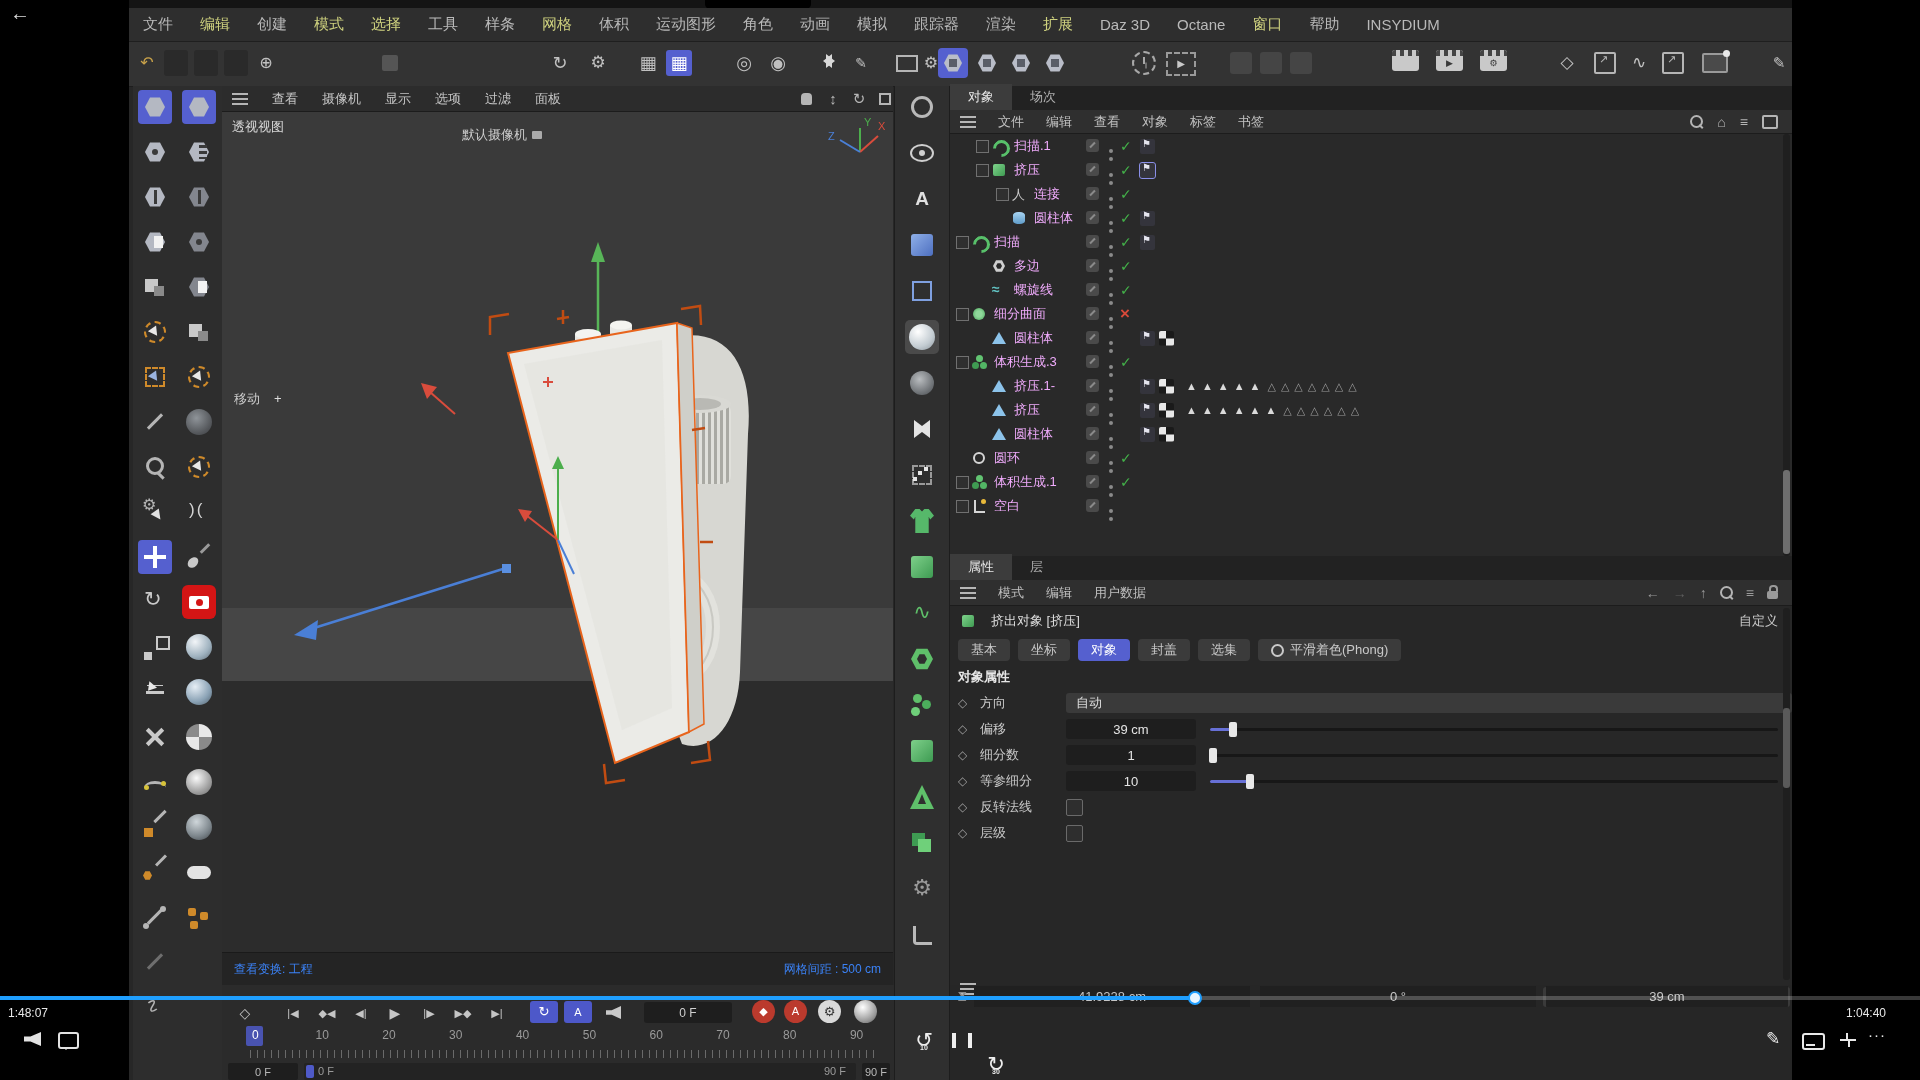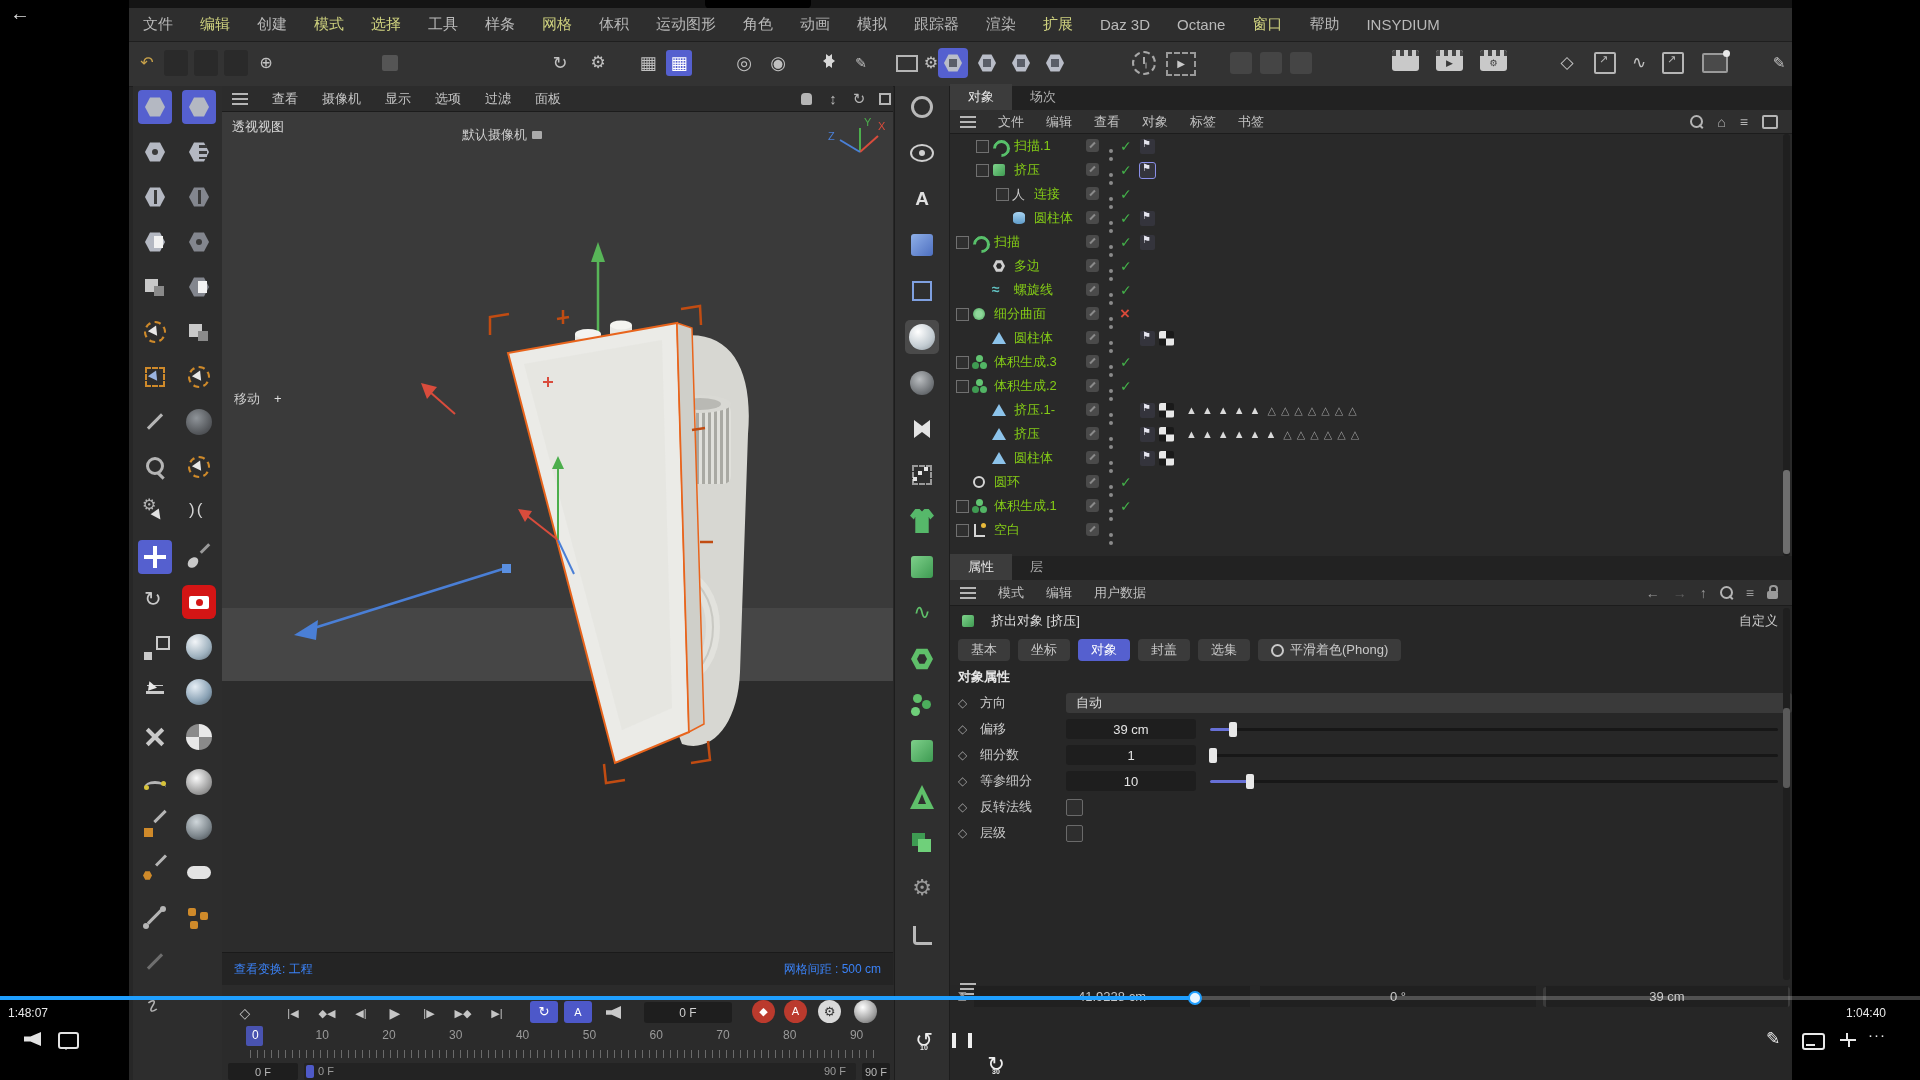--- a/index.html
+++ b/index.html
@@ -185,21 +185,21 @@
   .oi-cylinder::before{content:"";position:absolute;left:2px;top:2px;width:12px;height:12px;background:linear-gradient(#a8d4f2,#5f9cc9);border-radius:5px/3px;}
   .oi-nside::before{content:"";position:absolute;inset:2px;background:#cfcfcf;clip-path:polygon(25% 3%,75% 3%,100% 50%,75% 97%,25% 97%,0 50%);}
   .oi-nside::after{content:"";position:absolute;inset:5px;background:#292929;clip-path:polygon(25% 3%,75% 3%,100% 50%,75% 97%,25% 97%,0 50%);}
   .oi-helix::before{content:"≈";position:absolute;left:1px;top:-1px;color:#62c4c4;font-weight:bold;font-size:14px;}
   .oi-sds::before{content:"";position:absolute;inset:2px;border-radius:50%;background:radial-gradient(circle,#8fd89a 35%,#49a65a);}
   .oi-polymesh::before{content:"";position:absolute;left:1px;top:2px;border-left:7px solid transparent;border-right:7px solid transparent;border-bottom:12px solid #8cc3ea;}
   .oi-volume::before{content:"";position:absolute;left:5px;top:1px;width:7px;height:7px;border-radius:50%;background:#62c472;box-shadow:-4px 7px 0 #3f9b52,4px 7px 0 #52b565;}
   .oi-circle::before{content:"";position:absolute;inset:2px;border:2px solid #d5d5d5;border-radius:50%;}
   .oi-null::before{content:"";position:absolute;left:3px;top:2px;width:9px;height:11px;border-left:2px solid #d5d5d5;border-bottom:2px solid #d5d5d5;}
   .oi-null::after{content:"";position:absolute;right:1px;top:1px;width:5px;height:5px;border-radius:50%;background:#e8b93a;}
-  .olabel{color:#84cc16;font-size:13px;white-space:nowrap;}
+  .olabel{color:#f0abfc;font-size:13px;white-space:nowrap;}
   .octl{position:absolute;top:0;height:24px;display:flex;align-items:center;}
   .osq{left:136px;width:13px;height:13px;background:#4a4a4a;border-radius:3px;position:absolute;top:5px;}
   .osq::after{content:"";position:absolute;left:3px;top:5px;width:7px;height:2px;background:#8a8a8a;transform:rotate(-45deg);}
   .odots{left:159px;position:absolute;top:4px;width:4px;}
   .odots::before{content:"";display:block;width:4px;height:4px;border-radius:50%;background:#8a8a8a;box-shadow:0 8px 0 #8a8a8a;margin-top:2px;}
   .ostate{left:170px;width:18px;}
   .ostate.check::after{content:"✓";color:#43b049;font-weight:bold;font-size:14px;}
   .ostate.x::after{content:"×";color:#d84a3a;font-weight:bold;font-size:17px;}
   .ozone{left:190px;}
   .otag{width:15px;height:15px;margin-right:4px;border-radius:2px;position:relative;flex:none;}
@@ -706,36 +706,20 @@
         <span class="octl odots"></span>
         <span class="octl ostate check"></span>
         <span class="octl ozone">
           <span style="display:flex;">
             
           </span>
 
         </span>
       </div>
 
-      <div class="orow ind0">
-        <span class="slot">
-          <span class="oexp minus"></span>
-        </span>
-        <span class="oi oi-volume"></span>
-        <span class="olabel">体积生成.2</span>
-        <span class="octl osq"></span>
-        <span class="octl odots"></span>
-        <span class="octl ostate check"></span>
-        <span class="octl ozone">
-          <span style="display:flex;">
-            
-          </span>
-
-        </span>
-      </div>
 
       <div class="orow ind1">
         <span class="slot"></span>
         <span class="oi oi-polymesh"></span>
         <span class="olabel">挤压.1-</span>
         <span class="octl osq"></span>
         <span class="octl odots"></span>
 
         <span class="octl ozone">
           <span style="display:flex;">

